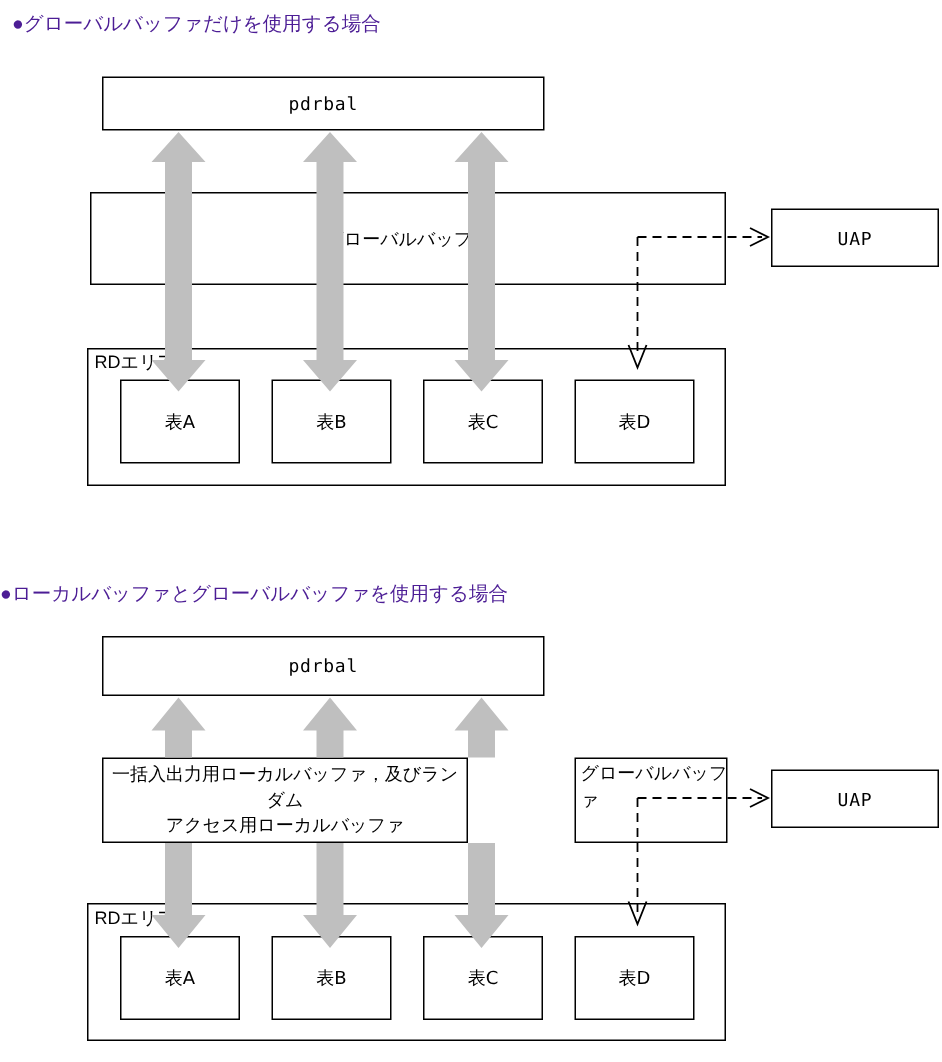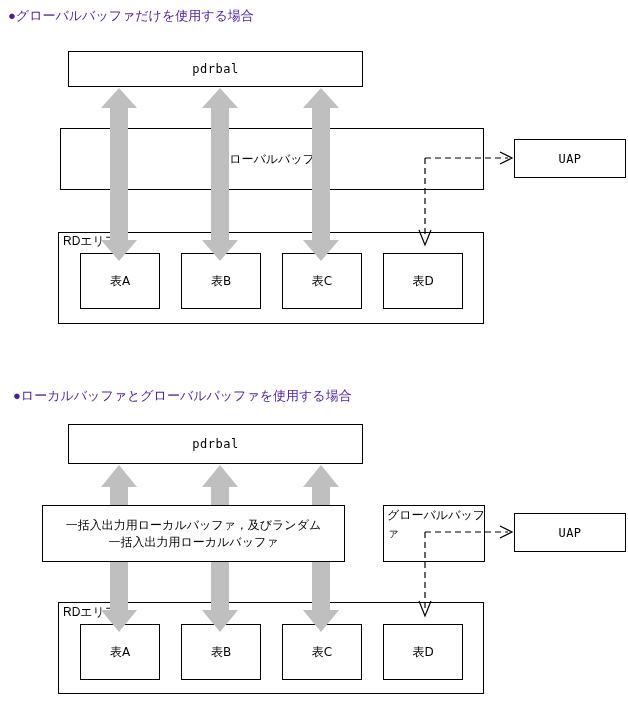--- a/index.html
+++ b/index.html
@@ -104,30 +104,30 @@
   <div class="box flexbox" style="left:181px; top:253px; width:80px; height:56px;">
     <span class="label-jp">表B</span>
   </div>
   <div class="box flexbox" style="left:282px; top:253px; width:80px; height:56px;">
     <span class="label-jp">表C</span>
   </div>
   <div class="box flexbox" style="left:383px; top:253px; width:80px; height:56px;">
     <span class="label-jp">表D</span>
   </div>
 
-  <div class="heading" style="left:13px; top:388px;">●ローカルバッファとグローバルバッファを使用する場合</div>
+  <div class="heading" style="left:0; top:388px;">●ローカルバッファとグローバルバッファを使用する場合</div>
 
   <div class="box flexbox" style="left:68px; top:424px; width:295px; height:40px;">
     <span class="label-mono">pdrbal</span>
   </div>
 
-  <div class="box flexbox" style="left:42px; top:505px; width:303px; height:57px;">
+  <div class="box flexbox" style="left:68px; top:505px; width:244px; height:57px;">
     <span class="two-line">
       <span>一括入出力用ローカルバッファ，及びランダム</span><br>
-      <span>一括入出力用ローカルバッファ</span>
+      <span>アクセス用ローカルバッファ</span>
     </span>
   </div>
 
   <div class="box" style="left:383px; top:505px; width:102px; height:57px;">
     <span class="left-wrap">グローバルバッファ</span>
   </div>
 
   <div class="box flexbox" style="left:514px; top:513px; width:112px; height:39px;">
     <span class="label-mono">UAP</span>
   </div>

